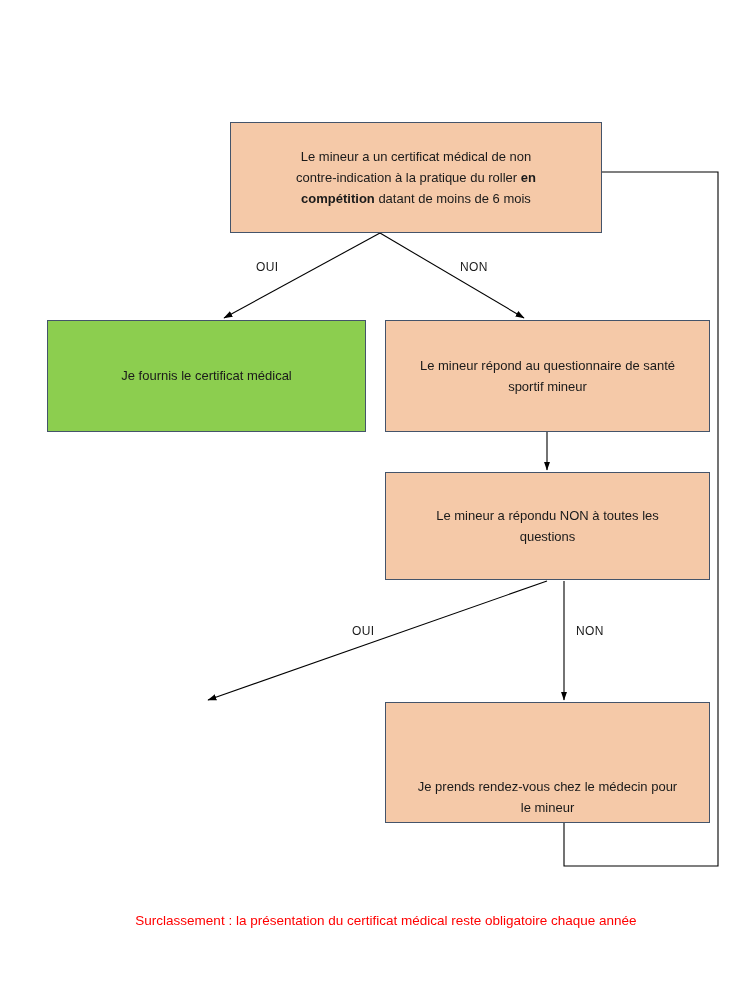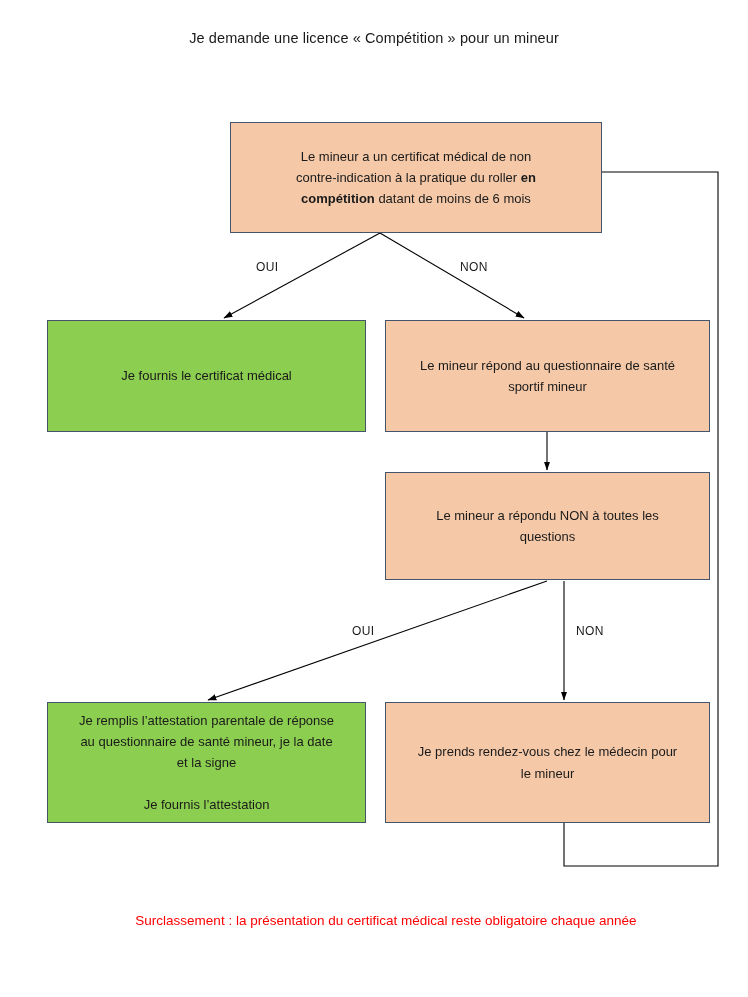--- a/index.html
+++ b/index.html
@@ -41,21 +41,21 @@
   .node.green{background:#8CCE4F;}
   .node .ln{display:block;width:100%;}
   .node b{font-weight:bold;margin-top:48px;}
 
   
   #node-cert-check{left:230px;top:122px;width:372px;height:111px;}
   #node-provide-cert{left:47px;top:320px;width:319px;height:112px;}
   #node-questionnaire{left:385px;top:320px;width:325px;height:112px;}
   #node-answered-no{left:385px;top:472px;width:325px;height:108px;}
   #node-attestation{left:47px;top:702px;width:319px;height:121px;}
-  #node-doctor{left:385px;top:702px;width:325px;height:121px;}
+  #node-doctor{left:385px;top:702px;width:325px;height:121px;justify-content:flex-end;}
 
   .edge-label{
     position:absolute;
     font-size:12px;
     color:#1a1a1a;
     letter-spacing:.4px;
     white-space:nowrap;
   }
   #label-oui-1{left:256px;top:260px;}
   #label-non-1{left:460px;top:260px;}
@@ -72,21 +72,20 @@
   }
   .footer .ln{display:block;}
 
   svg.wires{position:absolute;left:0;top:0;width:748px;height:997px;pointer-events:none;}
 </style>
 </head>
 <body>
 
 <div id="canvas">
 
-  <div class="title">Je demande une licence « Compétition » pour un mineur</div>
 
   <svg class="wires" viewBox="0 0 748 997">
     <defs>
       <marker id="arrow" markerWidth="10" markerHeight="10" refX="8.4" refY="3.4" orient="auto" markerUnits="userSpaceOnUse">
         <path d="M0,0.3 L9,3.4 L0,6.5 z" fill="#000000"></path>
       </marker>
     </defs>
 
     <path d="M380,233 L224,318" stroke="#000000" stroke-width="1.1" fill="none" marker-end="url(#arrow)"></path>
 
@@ -114,27 +113,20 @@
   <div class="node peach" id="node-questionnaire">
     <span class="ln">Le mineur répond au questionnaire de santé</span>
     <span class="ln">sportif mineur</span>
   </div>
 
   <div class="node peach" id="node-answered-no">
     <span class="ln">Le mineur a répondu NON à toutes les</span>
     <span class="ln">questions</span>
   </div>
 
-  <div class="node green" id="node-attestation">
-    <span class="ln">Je remplis l’attestation parentale de réponse</span>
-    <span class="ln">au questionnaire de santé mineur, je la date</span>
-    <span class="ln">et la signe</span>
-    <span class="ln">&nbsp;</span>
-    <span class="ln">Je fournis l’attestation</span>
-  </div>
 
   <div class="node peach" id="node-doctor">
     <span class="ln">Je prends rendez-vous chez le médecin pour</span>
     <span class="ln">le mineur</span>
   </div>
 
   <div class="edge-label" id="label-oui-1">OUI</div>
   <div class="edge-label" id="label-non-1">NON</div>
   <div class="edge-label" id="label-oui-2">OUI</div>
   <div class="edge-label" id="label-non-2">NON</div>

